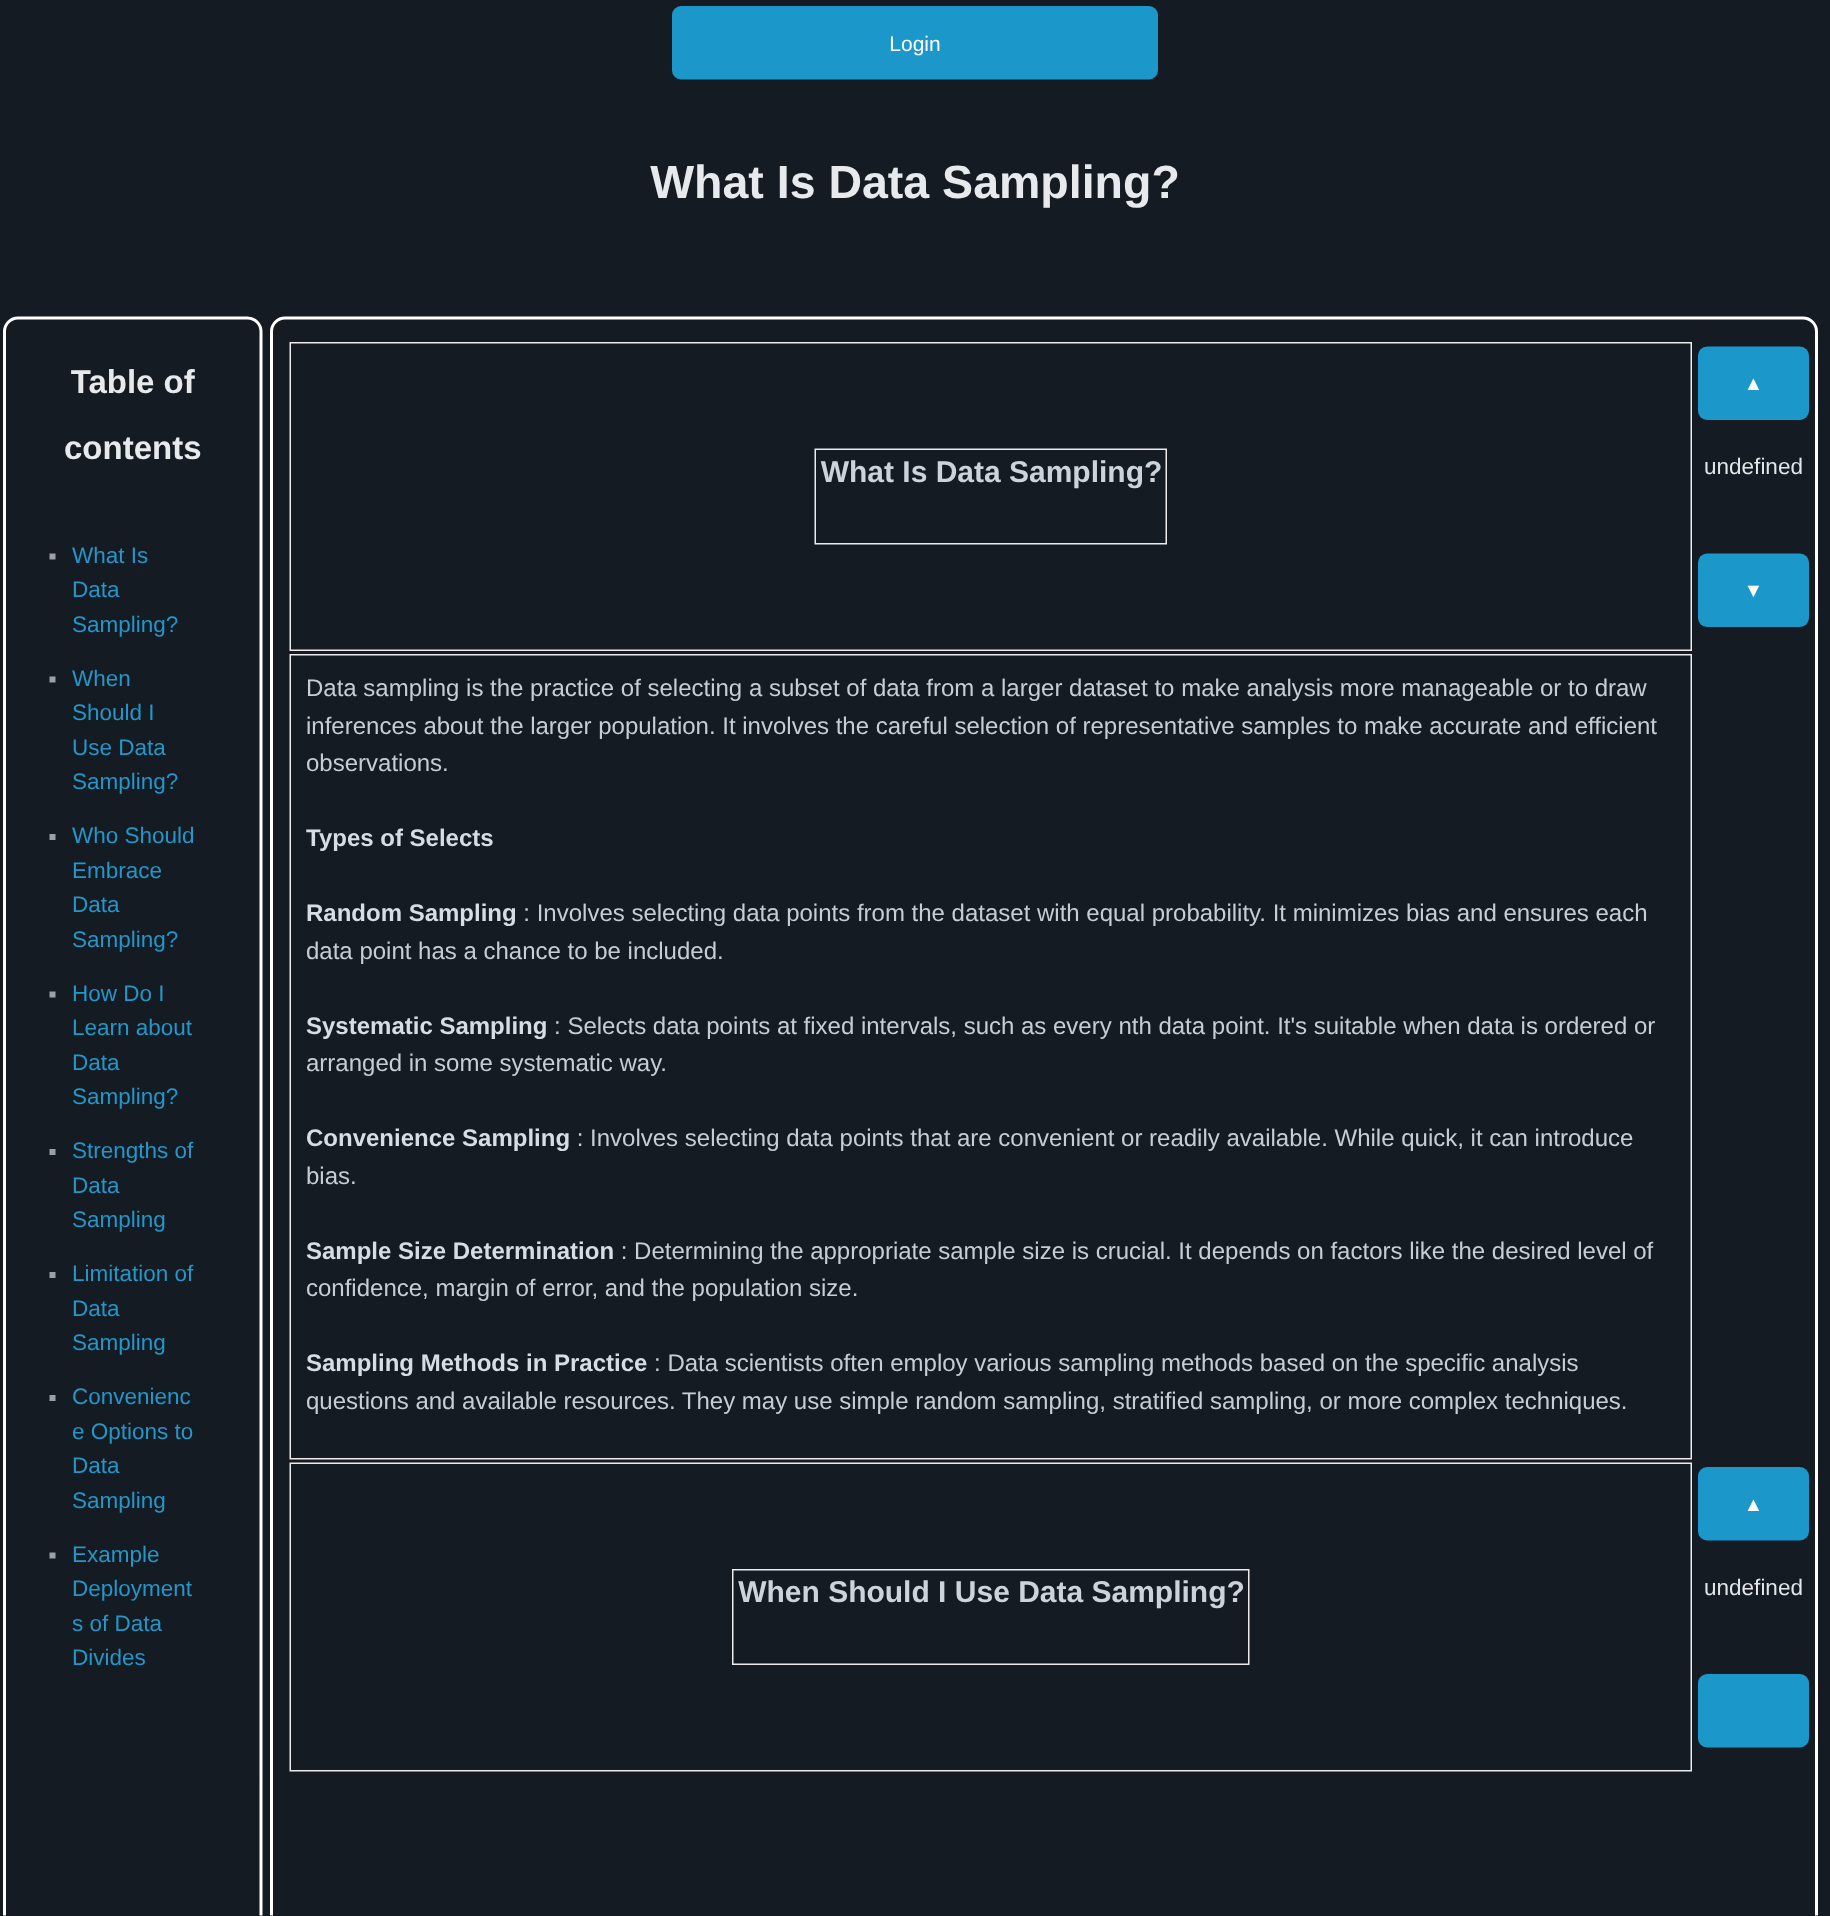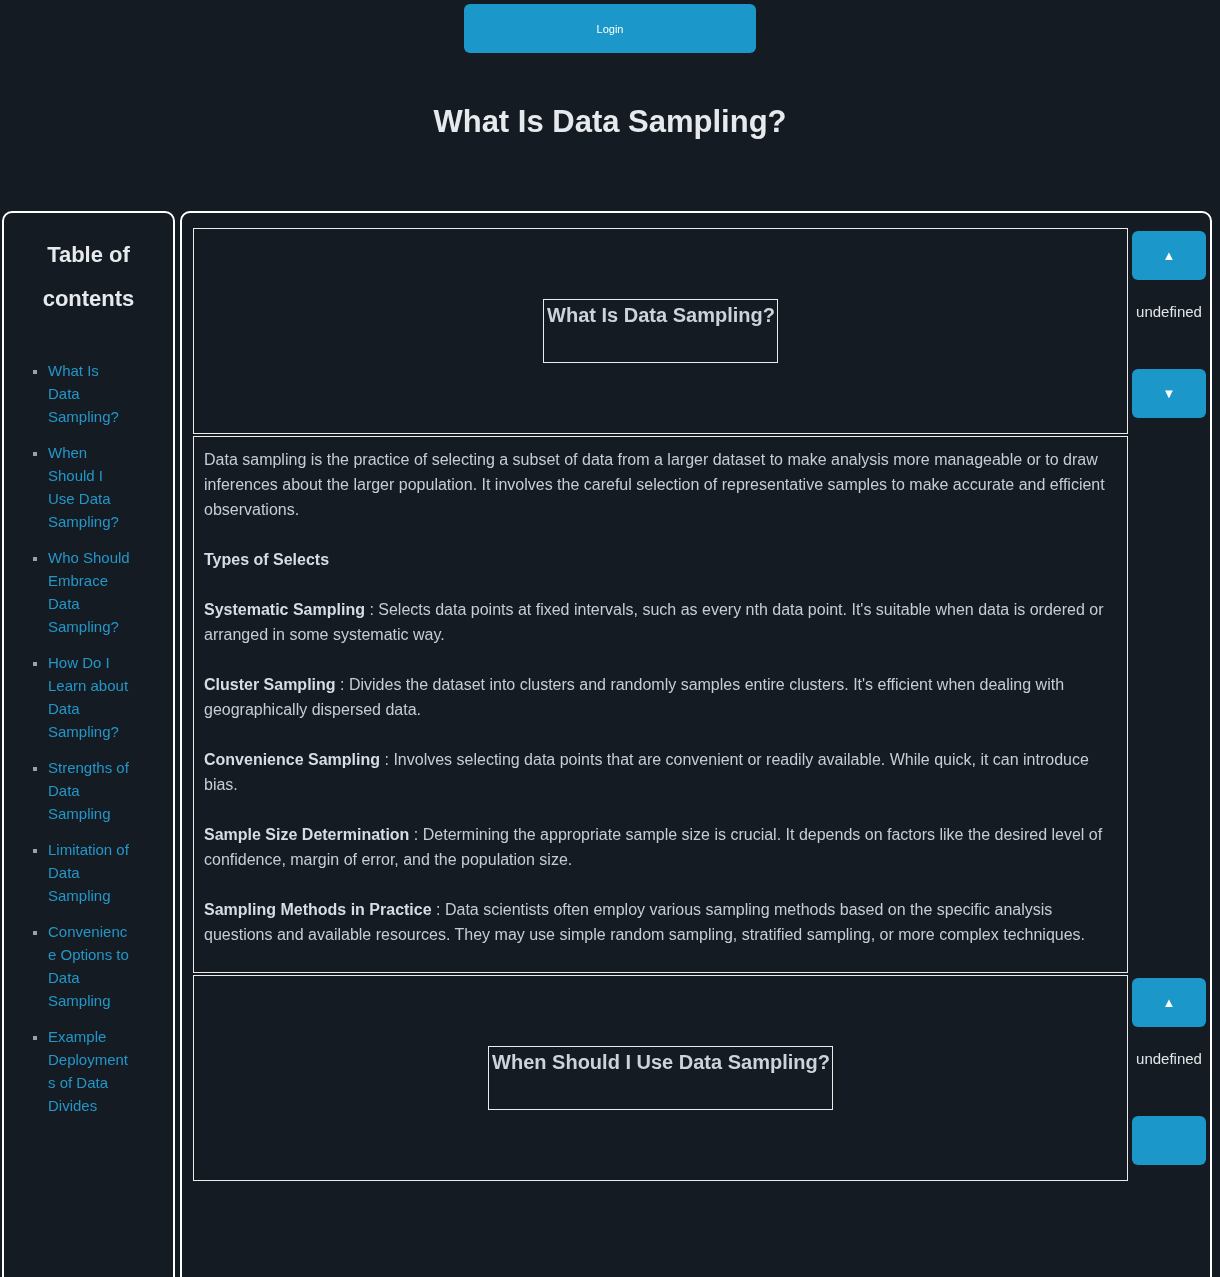--- a/index.html
+++ b/index.html
@@ -8,24 +8,24 @@
     width: 1220px; height: 1277px; overflow: hidden;
     background: #141b23;
     font-family: "Liberation Sans", sans-serif;
     color: #c6cdd5;
   }
 
   
   .login-btn {
     display: block;
     margin: 4px auto 0;
-    width: 292px; height: 49px;
+    width: 324px; height: 49px;
     background: #1b98c9;
     border: none; border-radius: 6px;
-    color: #ffffff; font-size: 11px;
+    color: #ffffff; font-size: 14px;
     font-family: "Liberation Sans", sans-serif;
     cursor: pointer;
   }
   h1.page-title {
     margin: 51px 0 0;
     text-align: center;
     font-size: 31px; font-weight: 700;
     line-height: 36px;
     color: #e7eaed;
   }
@@ -160,22 +160,22 @@
     <div class="section">
       <div class="section-main">
         <div class="section-header-box">
           <div class="title-box">
             <h2>What Is Data Sampling?</h2>
           </div>
         </div>
         <div class="section-body-box">
           <p><strong></strong><span>Data sampling is the practice of selecting a subset of data from a larger dataset to make analysis more manageable or to draw inferences about the larger population. It involves the careful selection of representative samples to make accurate and efficient observations.</span></p>
           <p><strong>Types of Selects</strong><span></span></p>
+          <p><strong>Random Sampling</strong><span> : Involves selecting data points from the dataset with equal probability. It minimizes bias and ensures each data point has a chance to be included.</span></p>
           <p><strong>Systematic Sampling</strong><span> : Selects data points at fixed intervals, such as every nth data point. It's suitable when data is ordered or arranged in some systematic way.</span></p>
-          <p><strong>Cluster Sampling</strong><span> : Divides the dataset into clusters and randomly samples entire clusters. It's efficient when dealing with geographically dispersed data.</span></p>
           <p><strong>Convenience Sampling</strong><span> : Involves selecting data points that are convenient or readily available. While quick, it can introduce bias.</span></p>
           <p><strong>Sample Size Determination</strong><span> : Determining the appropriate sample size is crucial. It depends on factors like the desired level of confidence, margin of error, and the population size.</span></p>
           <p><strong>Sampling Methods in Practice</strong><span> : Data scientists often employ various sampling methods based on the specific analysis questions and available resources. They may use simple random sampling, stratified sampling, or more complex techniques.</span></p>
         </div>
       </div>
       <div class="section-controls">
         <button class="ctrl-btn ctrl-up"><span>▲</span></button>
         <div class="ctrl-label">undefined</div>
         <button class="ctrl-btn ctrl-down"><span>▼</span></button>
       </div>

